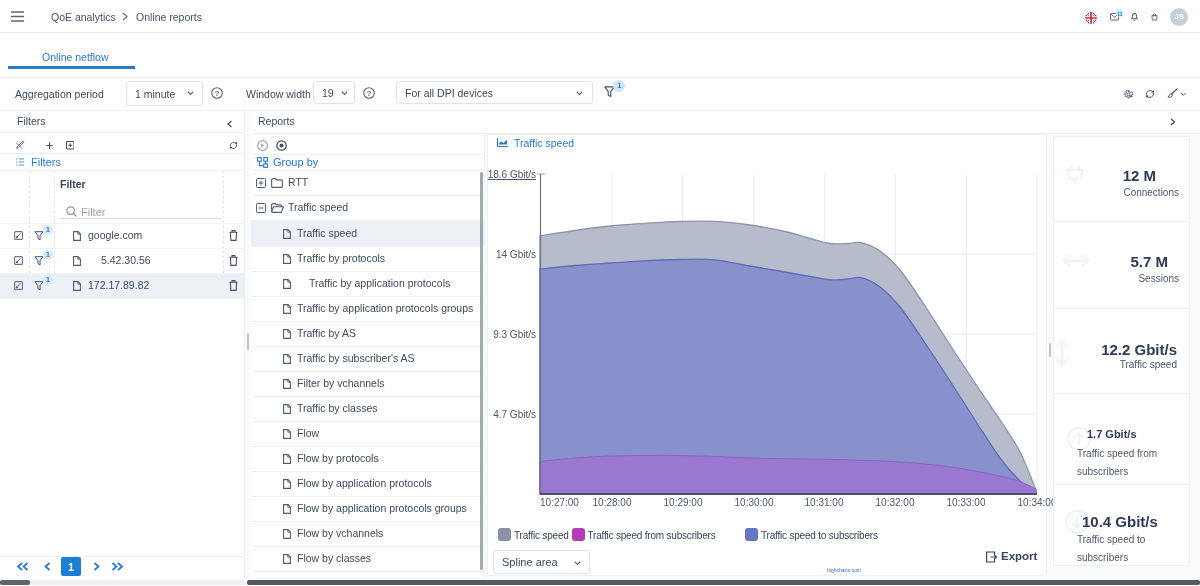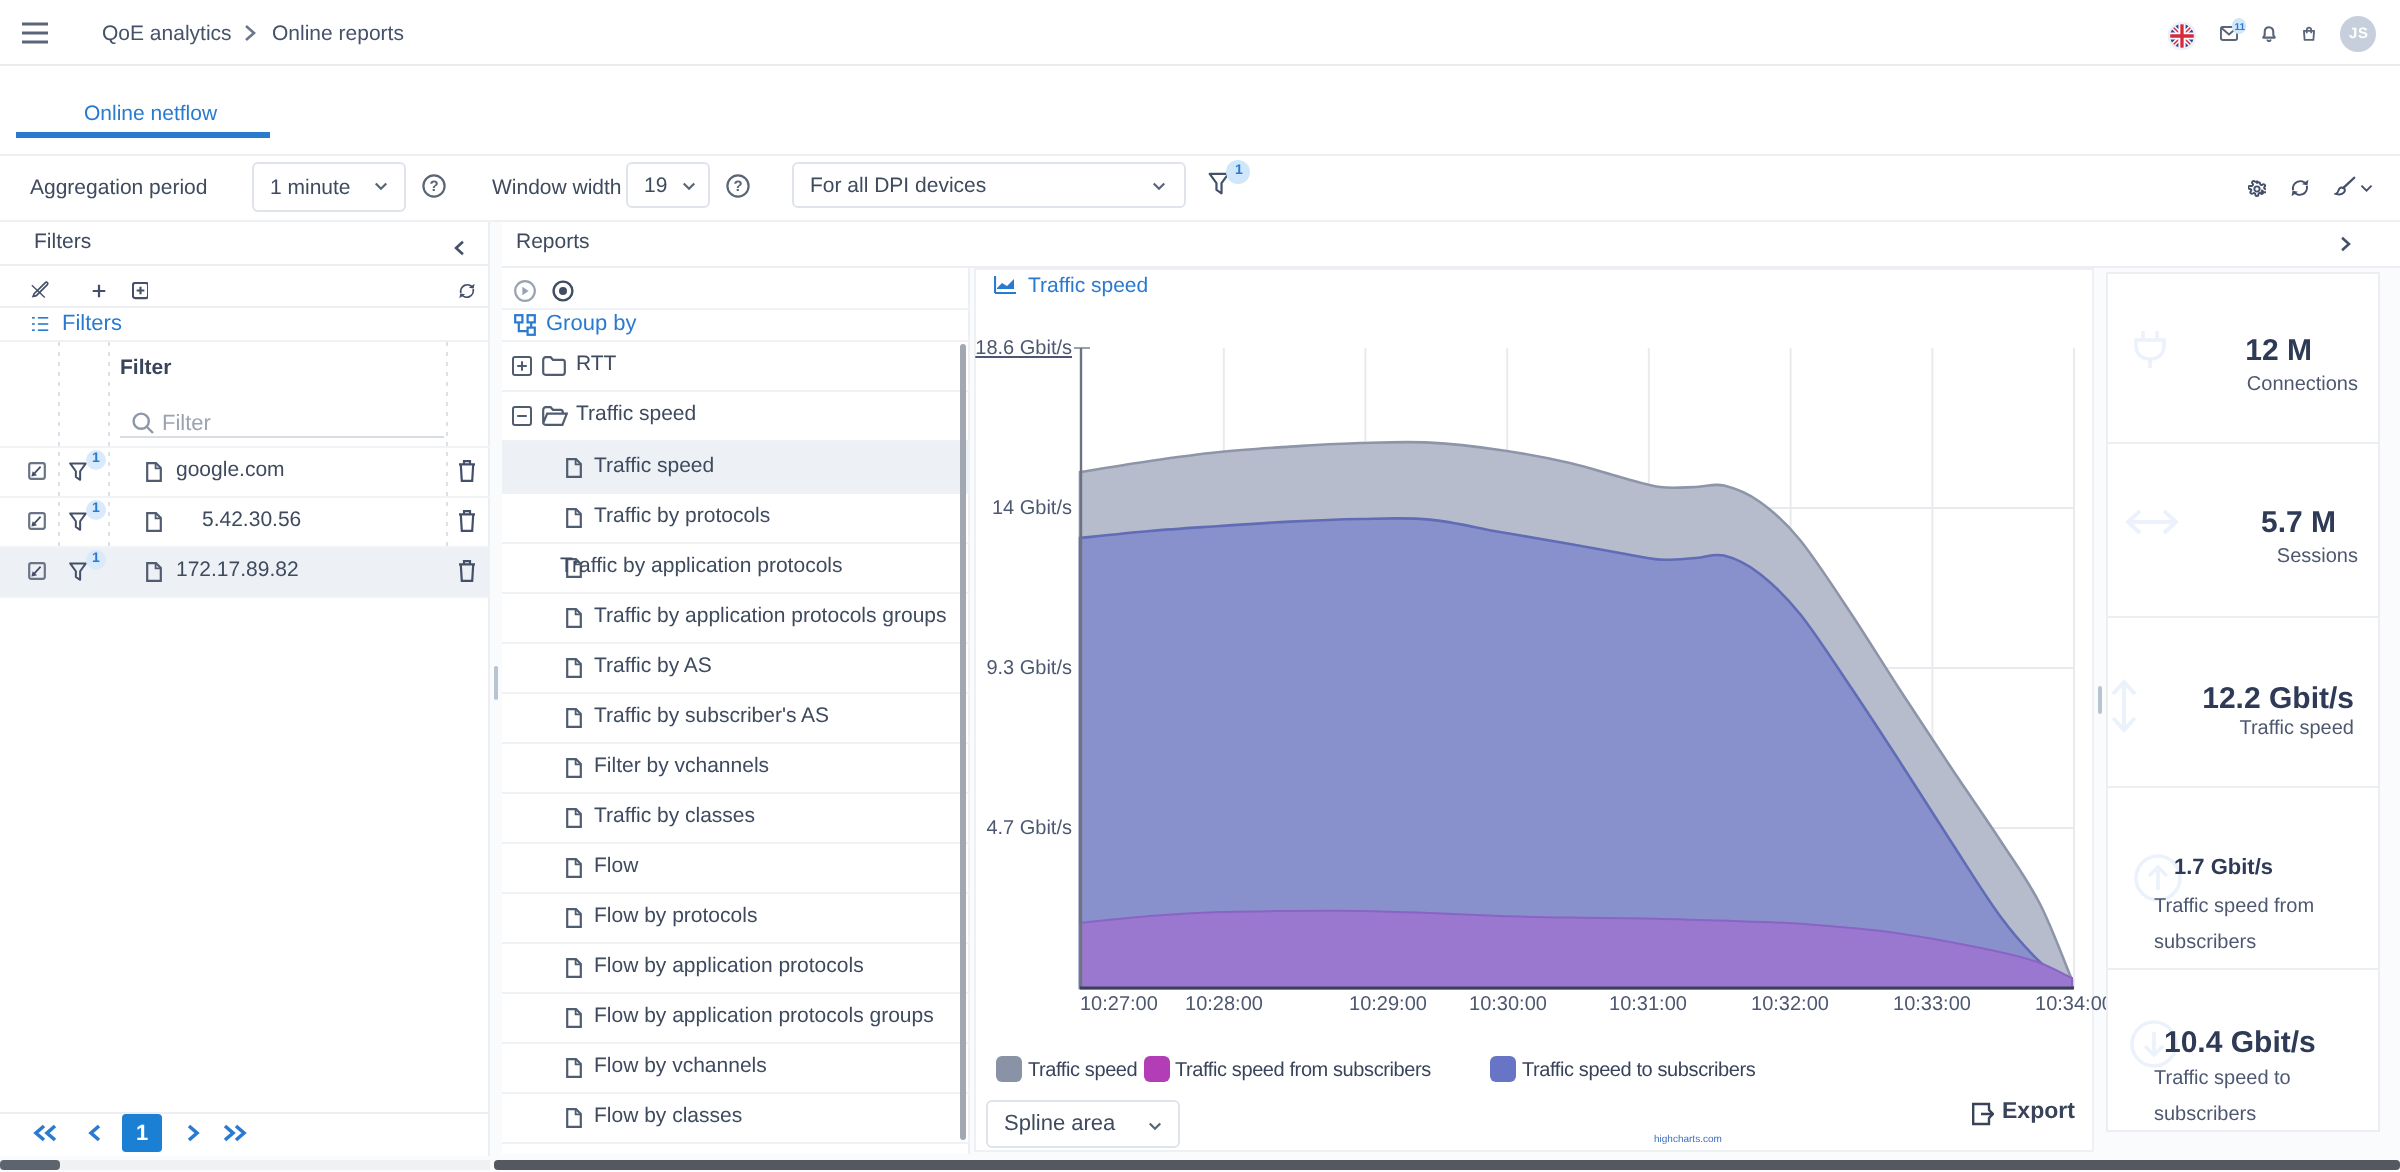--- a/index.html
+++ b/index.html
@@ -295,21 +295,21 @@
 <svg class="abs" style="left:283px;top:254px;" width="8" height="10" viewBox="0 0 8 10">
   <path d="M0.6,0.6 L5,0.6 L7.4,3 L7.4,9.4 L0.6,9.4 Z" fill="none" stroke="#505c70" stroke-width="1.1"></path>
   <path d="M4.8,0.8 L4.8,3.2 L7.2,3.2" fill="none" stroke="#505c70" stroke-width="0.9"></path>
 </svg>
 <div class="txt" style="left:297px;top:252px;font-size:10.5px;color:#3e4a5e;">Traffic by protocols</div>
 <div class="abs" style="left:251px;top:271px;width:234px;height:1px;background:#eff1f4;"></div>
 <svg class="abs" style="left:283px;top:279px;" width="8" height="10" viewBox="0 0 8 10">
   <path d="M0.6,0.6 L5,0.6 L7.4,3 L7.4,9.4 L0.6,9.4 Z" fill="none" stroke="#505c70" stroke-width="1.1"></path>
   <path d="M4.8,0.8 L4.8,3.2 L7.2,3.2" fill="none" stroke="#505c70" stroke-width="0.9"></path>
 </svg>
-<div class="txt" style="left:280px;top:277px;font-size:10.5px;color:#3e4a5e;text-align:right;">Traffic by application protocols</div>
+<div class="txt" style="left:309px;top:277px;font-size:10.5px;color:#3e4a5e;text-align:right;">Traffic by application protocols</div>
 <div class="abs" style="left:251px;top:296px;width:234px;height:1px;background:#eff1f4;"></div>
 <svg class="abs" style="left:283px;top:304px;" width="8" height="10" viewBox="0 0 8 10">
   <path d="M0.6,0.6 L5,0.6 L7.4,3 L7.4,9.4 L0.6,9.4 Z" fill="none" stroke="#505c70" stroke-width="1.1"></path>
   <path d="M4.8,0.8 L4.8,3.2 L7.2,3.2" fill="none" stroke="#505c70" stroke-width="0.9"></path>
 </svg>
 <div class="txt" style="left:297px;top:302px;font-size:10.5px;color:#3e4a5e;">Traffic by application protocols groups</div>
 <div class="abs" style="left:251px;top:321px;width:234px;height:1px;background:#eff1f4;"></div>
 <svg class="abs" style="left:283px;top:329px;" width="8" height="10" viewBox="0 0 8 10">
   <path d="M0.6,0.6 L5,0.6 L7.4,3 L7.4,9.4 L0.6,9.4 Z" fill="none" stroke="#505c70" stroke-width="1.1"></path>
   <path d="M4.8,0.8 L4.8,3.2 L7.2,3.2" fill="none" stroke="#505c70" stroke-width="0.9"></path>
@@ -397,21 +397,21 @@
     <line x1="479.2" y1="40" x2="479.2" y2="360" stroke="#e8eaee" stroke-width="1"></line>
     <line x1="550.0" y1="40" x2="550.0" y2="360" stroke="#e8eaee" stroke-width="1"></line>
     <path d="M53.0,102.0 C58.8,101.1 76.3,98.2 88.0,96.5 C99.7,94.8 111.3,93.2 123.0,92.0 C134.7,90.8 146.3,90.1 158.0,89.3 C169.7,88.6 181.3,87.8 193.0,87.5 C204.7,87.2 216.3,86.7 228.0,87.3 C239.7,87.9 251.3,89.3 263.0,91.0 C274.7,92.7 288.0,95.2 298.0,97.5 C308.0,99.8 315.5,102.5 323.0,104.5 C330.5,106.5 336.7,108.7 343.0,109.5 C349.3,110.3 355.7,109.6 361.0,109.5 C366.3,109.4 369.7,107.6 375.0,108.8 C380.3,110.1 386.7,112.5 393.0,117.0 C399.3,121.5 405.5,126.8 413.0,136.0 C420.5,145.2 429.7,159.5 438.0,172.0 C446.3,184.5 454.7,198.2 463.0,211.0 C471.3,223.8 479.7,236.5 488.0,249.0 C496.3,261.5 505.5,274.5 513.0,286.0 C520.5,297.5 527.0,306.3 533.0,318.0 C539.0,329.7 546.3,349.7 549.0,356.0 L549.0,360 L53.0,360 Z" fill="#b6bccb" stroke="#8d95a8" stroke-width="1.3"></path>
     <path d="M53.0,135.0 C58.8,134.4 76.3,132.5 88.0,131.5 C99.7,130.5 111.3,129.8 123.0,129.0 C134.7,128.2 146.3,127.4 158.0,126.8 C169.7,126.2 181.3,125.7 193.0,125.5 C204.7,125.3 216.3,124.7 228.0,125.8 C239.7,126.9 251.3,130.0 263.0,132.0 C274.7,134.0 288.0,136.2 298.0,138.0 C308.0,139.8 315.5,141.2 323.0,142.5 C330.5,143.8 336.7,145.4 343.0,145.8 C349.3,146.2 355.7,145.3 361.0,145.0 C366.3,144.7 369.7,142.5 375.0,143.8 C380.3,145.1 386.7,148.1 393.0,153.0 C399.3,157.9 405.5,163.7 413.0,173.0 C420.5,182.3 429.7,196.7 438.0,209.0 C446.3,221.3 454.7,234.2 463.0,247.0 C471.3,259.8 479.7,273.2 488.0,286.0 C496.3,298.8 505.5,313.8 513.0,324.0 C520.5,334.2 527.0,341.2 533.0,347.0 C539.0,352.8 546.3,357.0 549.0,359.0 L549.0,360 L53.0,360 Z" fill="#8891cc" stroke="#606cb6" stroke-width="1.3"></path>
     <path d="M53.0,327.5 C58.8,326.9 76.3,324.9 88.0,324.0 C99.7,323.1 111.3,322.4 123.0,322.0 C134.7,321.6 146.3,321.6 158.0,321.5 C169.7,321.4 181.3,321.3 193.0,321.5 C204.7,321.7 216.3,322.1 228.0,322.5 C239.7,322.9 251.3,323.6 263.0,324.0 C274.7,324.4 286.0,324.6 298.0,324.8 C310.0,325.0 322.5,324.9 335.0,325.2 C347.5,325.4 361.0,325.9 373.0,326.3 C385.0,326.7 397.0,327.0 407.0,327.5 C417.0,328.0 424.0,328.7 433.0,329.5 C442.0,330.3 451.8,331.2 461.0,332.5 C470.2,333.8 479.0,335.3 488.0,337.0 C497.0,338.7 507.5,340.8 515.0,342.5 C522.5,344.2 527.3,345.4 533.0,347.5 C538.7,349.6 546.3,353.8 549.0,355.0 L549.0,360 L53.0,360 Z" fill="#9a78cf" stroke="#8a64c4" stroke-width="1"></path>
     <line x1="53.5" y1="40" x2="53.5" y2="360" stroke="#6d7382" stroke-width="1.2"></line>
     <line x1="53" y1="360" x2="550" y2="360" stroke="#3a3f5c" stroke-width="1.6"></line>
   </svg>
 <div class="txt" style="left:540px;top:497px;font-size:10px;color:#4d5870;">10:27:00</div>
 <div class="txt" style="left:612px;top:497px;font-size:10px;color:#4d5870;transform:translateX(-50%);">10:28:00</div>
-<div class="txt" style="left:683px;top:497px;font-size:10px;color:#4d5870;transform:translateX(-50%);margin-left:11px;">10:29:00</div>
+<div class="txt" style="left:683px;top:497px;font-size:10px;color:#4d5870;transform:translateX(-50%);">10:29:00</div>
 <div class="txt" style="left:754px;top:497px;font-size:10px;color:#4d5870;transform:translateX(-50%);">10:30:00</div>
 <div class="txt" style="left:824px;top:497px;font-size:10px;color:#4d5870;transform:translateX(-50%);">10:31:00</div>
 <div class="txt" style="left:895px;top:497px;font-size:10px;color:#4d5870;transform:translateX(-50%);">10:32:00</div>
 <div class="txt" style="left:966px;top:497px;font-size:10px;color:#4d5870;transform:translateX(-50%);">10:33:00</div>
 <div class="txt" style="left:1037px;top:497px;font-size:10px;color:#4d5870;transform:translateX(-50%);">10:34:00</div>
 <div class="abs" style="left:498px;top:528px;width:13px;height:13px;border-radius:3px;background:#8993a5;"></div>
 <div class="txt" style="left:514px;top:529.5px;font-size:10px;letter-spacing:-0.2px;color:#39445a;">Traffic speed</div>
 <div class="abs" style="left:571.5px;top:528px;width:13px;height:13px;border-radius:3px;background:#b23db6;"></div>
 <div class="txt" style="left:587.5px;top:529.5px;font-size:10px;letter-spacing:-0.2px;color:#39445a;">Traffic speed from subscribers</div>
 <div class="abs" style="left:745px;top:528px;width:13px;height:13px;border-radius:3px;background:#6874c5;"></div>

